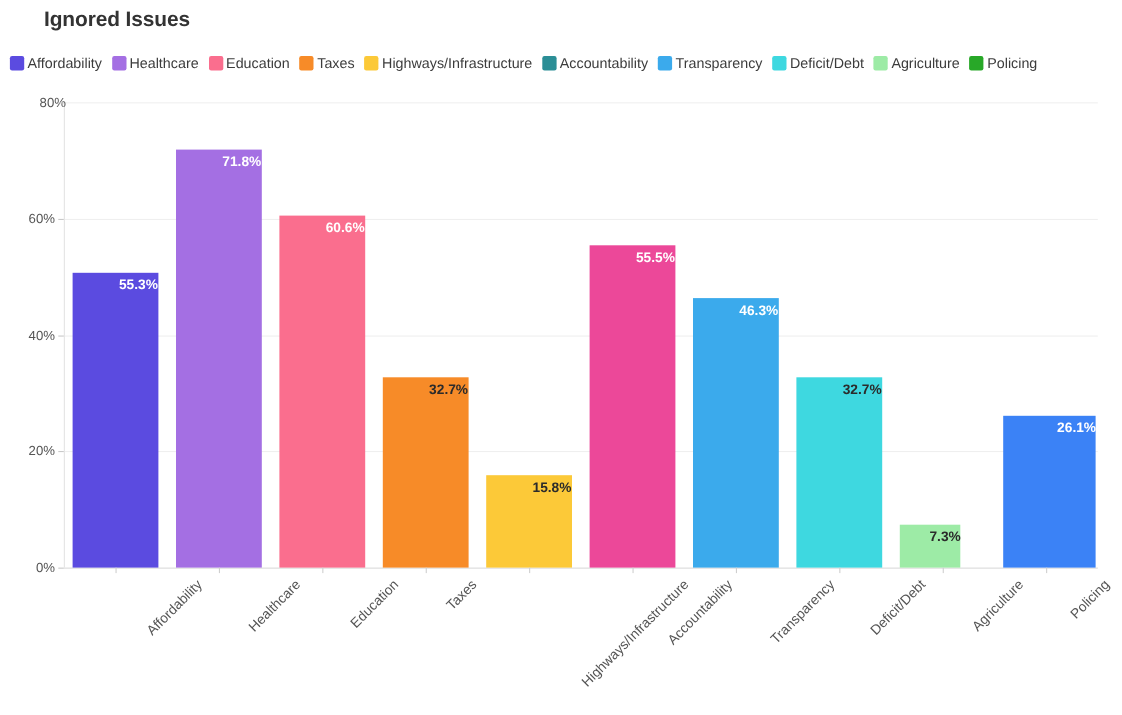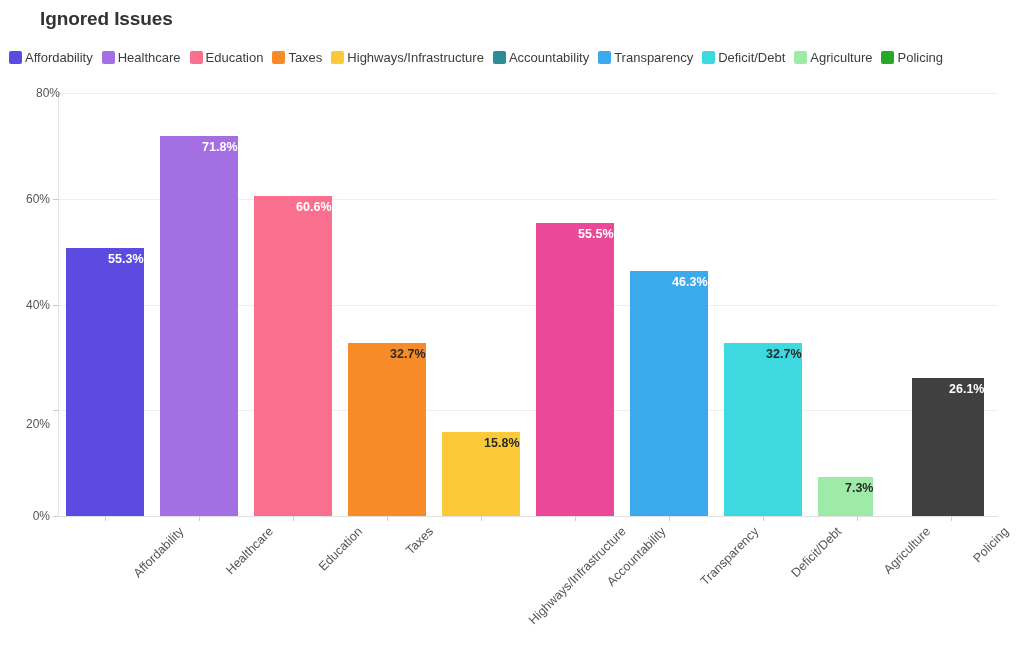--- a/index.html
+++ b/index.html
@@ -242,30 +242,30 @@
         </div>
         <div class="bar" style="left: 572.46px; width: 77.08px; height: 244.811px; background: rgb(59, 170, 236);">
           <div class="bar-value" style="color: rgb(255, 255, 255);">46.3%</div>
         </div>
         <div class="bar" style="left: 666.46px; width: 77.08px; height: 172.901px; background: rgb(62, 216, 224);">
           <div class="bar-value" style="color: rgb(43, 43, 43);">32.7%</div>
         </div>
         <div class="bar" style="left: 760.46px; width: 55px; height: 38.5988px; background: rgb(157, 235, 166);">
           <div class="bar-value" style="color: rgb(43, 43, 43);">7.3%</div>
         </div>
-        <div class="bar" style="left: 854.46px; width: 72px; height: 138.004px; background: #404040;">
+        <div class="bar" style="left: 854.46px; width: 84px; height: 138.004px; background: #3b82f6;">
           <div class="bar-value" style="color: rgb(255, 255, 255);">26.1%</div>
         </div>
       </div>
   </div>
 
   <div id="y-axis">
       <div class="ytick" style="top: 516px; left: 0px; position: absolute; width: 50px;">0%</div>
       <div class="ytick-mark" style="position: absolute; left: 53px; top: 516px;"></div>
-      <div class="ytick" style="top: 410.25px; left: 0px; position: absolute; width: 50px; margin-top: 14px;">20%</div>
+      <div class="ytick" style="top: 410.25px; left: 0px; position: absolute; width: 50px;">20%</div>
       <div class="ytick-mark" style="position: absolute; left: 53px; top: 410.25px;"></div>
       <div class="ytick" style="top: 304.5px; left: 0px; position: absolute; width: 50px;">40%</div>
       <div class="ytick-mark" style="position: absolute; left: 53px; top: 304.5px;"></div>
       <div class="ytick" style="top: 198.75px; left: 0px; position: absolute; width: 50px;">60%</div>
       <div class="ytick-mark" style="position: absolute; left: 53px; top: 198.75px;"></div>
       <div class="ytick" style="top: 93px; left: 0px; position: absolute; width: 50px; padding-left: 36px;">80%</div>
       <div class="ytick-mark" style="position: absolute; left: 53px; top: 93px;"></div>
     </div>
 
   <div class="xlabels-layer" id="xlabels">

